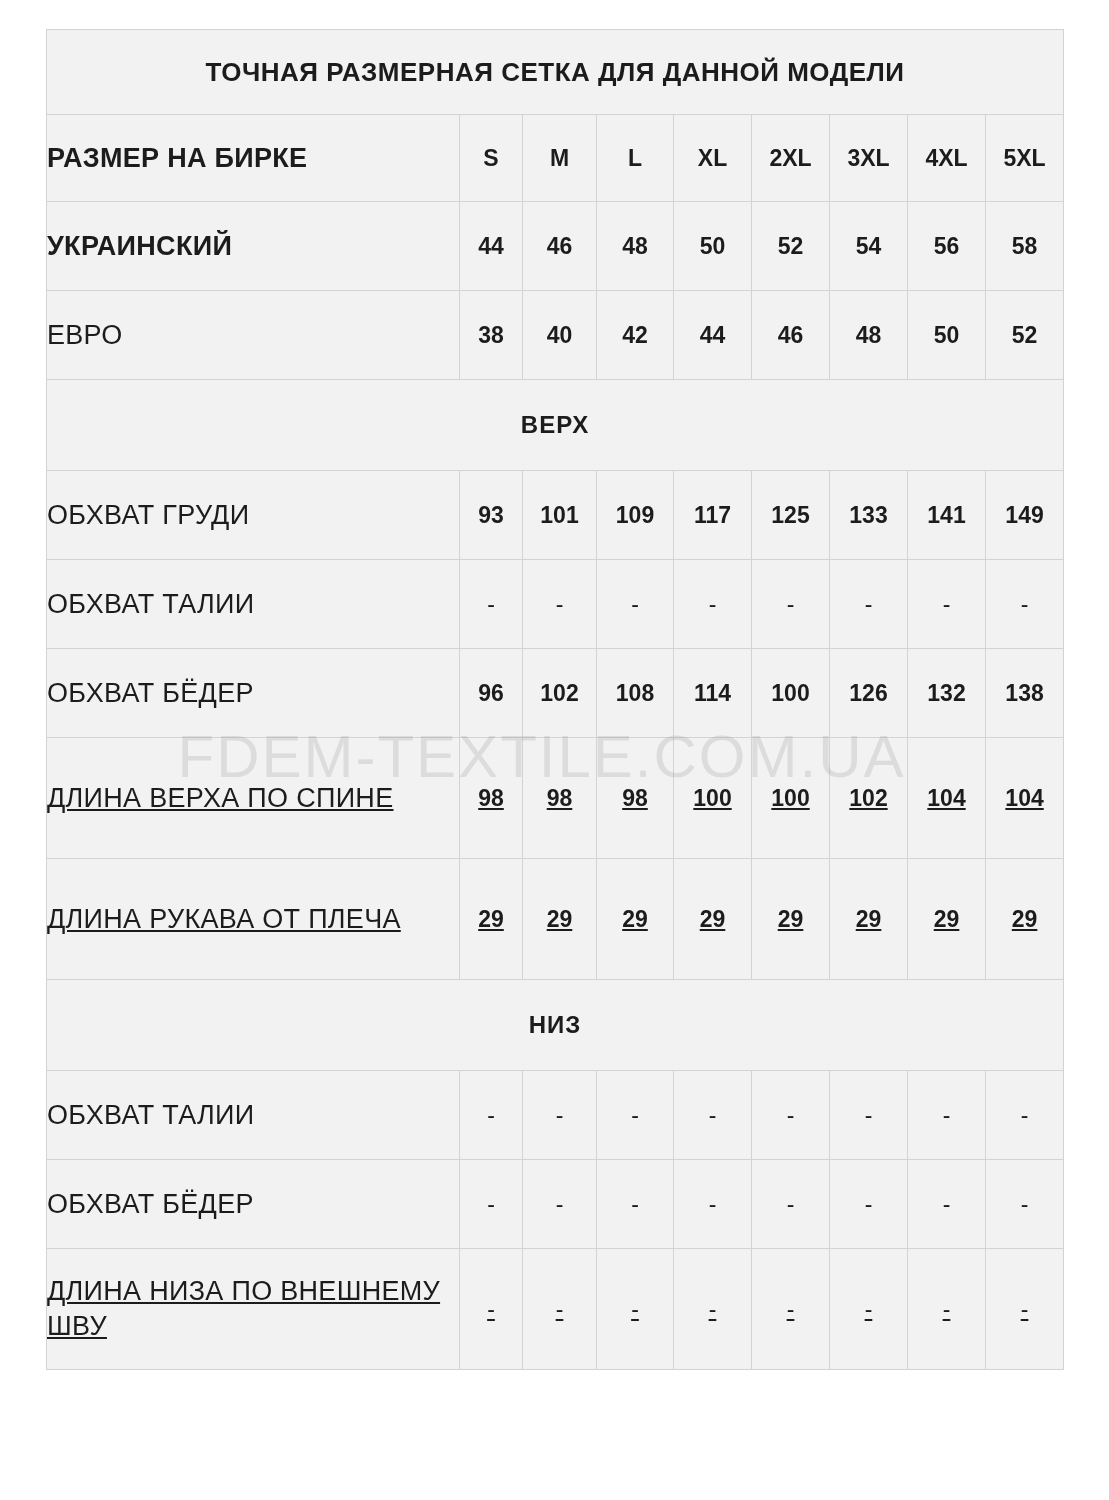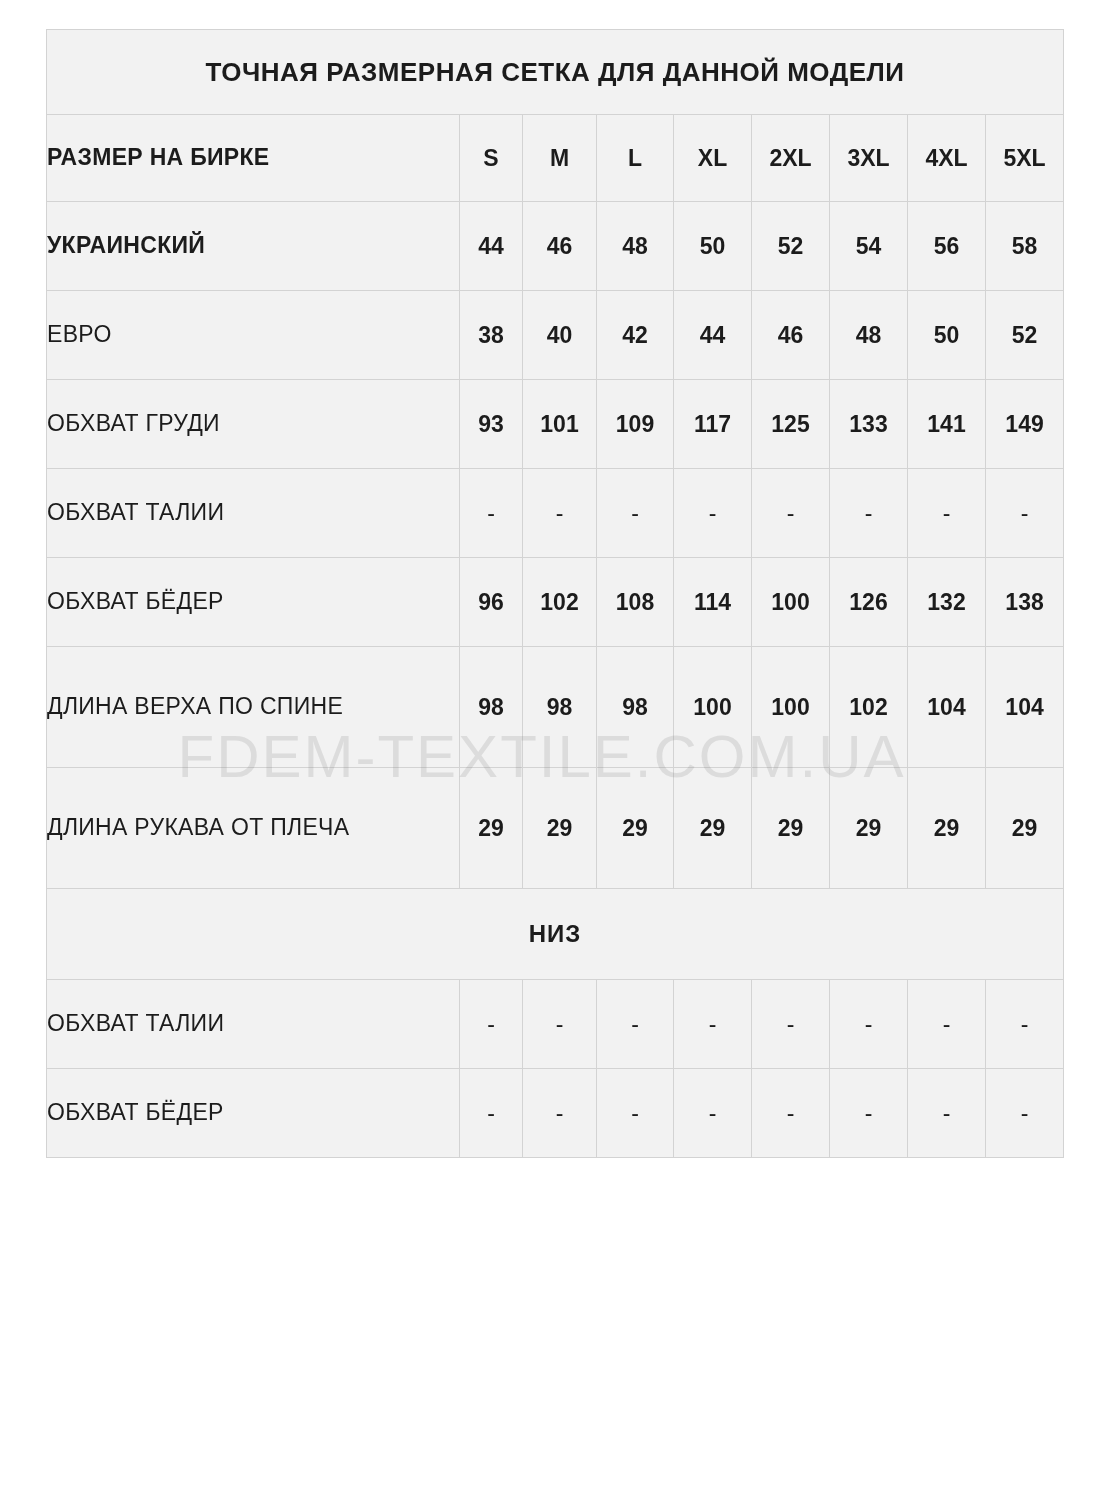--- a/index.html
+++ b/index.html
@@ -37,21 +37,21 @@
     text-align: center;
     font-size: 26px;
     font-weight: bold;
     letter-spacing: 0.5px;
     height: 84px;
     padding: 0 10px;
   }
   .row-label {
     text-align: left;
     padding: 12px 0 12px 18px;
-    font-size: 23px;
+    font-size: 27px;
     font-weight: bold;
     letter-spacing: 0.3px;
     line-height: 1.28;
   }
   .row-label.thin {
     font-weight: normal;
     margin-top: 48px;
   }
   .val {
     text-align: center;
@@ -63,21 +63,21 @@
   }
   .section-cell {
     text-align: center;
     font-size: 24px;
     font-weight: bold;
     letter-spacing: 1px;
     height: 90px;
   }
   .r-head td { height: 86px; }
   .r-one td   { height: 88px; }
-  .r-tall td  { height: 120px; }
+  .r-tall td  { height: 120px; text-decoration: underline; }
   .watermark {
     position: absolute;
     left: 0;
     top: 0;
     width: 1083px;
     height: 1500px;
     pointer-events: none;
   }
   .watermark span {
     position: absolute;
@@ -141,20 +141,23 @@
         <td class="val">38</td>
         <td class="val">40</td>
         <td class="val">42</td>
         <td class="val">44</td>
         <td class="val">46</td>
         <td class="val">48</td>
         <td class="val">50</td>
         <td class="val">52</td>
       </tr>
 
+      <tr>
+        <td class="section-cell" colspan="9">ВЕРХ</td>
+      </tr>
 
       <tr class="r-one">
         <td class="row-label thin">ОБХВАТ ГРУДИ</td>
         <td class="val">93</td>
         <td class="val">101</td>
         <td class="val">109</td>
         <td class="val">117</td>
         <td class="val">125</td>
         <td class="val">133</td>
         <td class="val">141</td>
@@ -230,19 +233,30 @@
         <td class="val thin">-</td>
         <td class="val thin">-</td>
         <td class="val thin">-</td>
         <td class="val thin">-</td>
         <td class="val thin">-</td>
         <td class="val thin">-</td>
         <td class="val thin">-</td>
         <td class="val thin">-</td>
       </tr>
 
+      <tr class="r-tall">
+        <td class="row-label thin">ДЛИНА НИЗА ПО ВНЕШНЕМУ ШВУ</td>
+        <td class="val thin">-</td>
+        <td class="val thin">-</td>
+        <td class="val thin">-</td>
+        <td class="val thin">-</td>
+        <td class="val thin">-</td>
+        <td class="val thin">-</td>
+        <td class="val thin">-</td>
+        <td class="val thin">-</td>
+      </tr>
     </tbody>
   </table>
 </div>
 
 <div class="watermark">
   <span>FDEM-TEXTILE.COM.UA</span>
 </div>
 
 </body></html>

